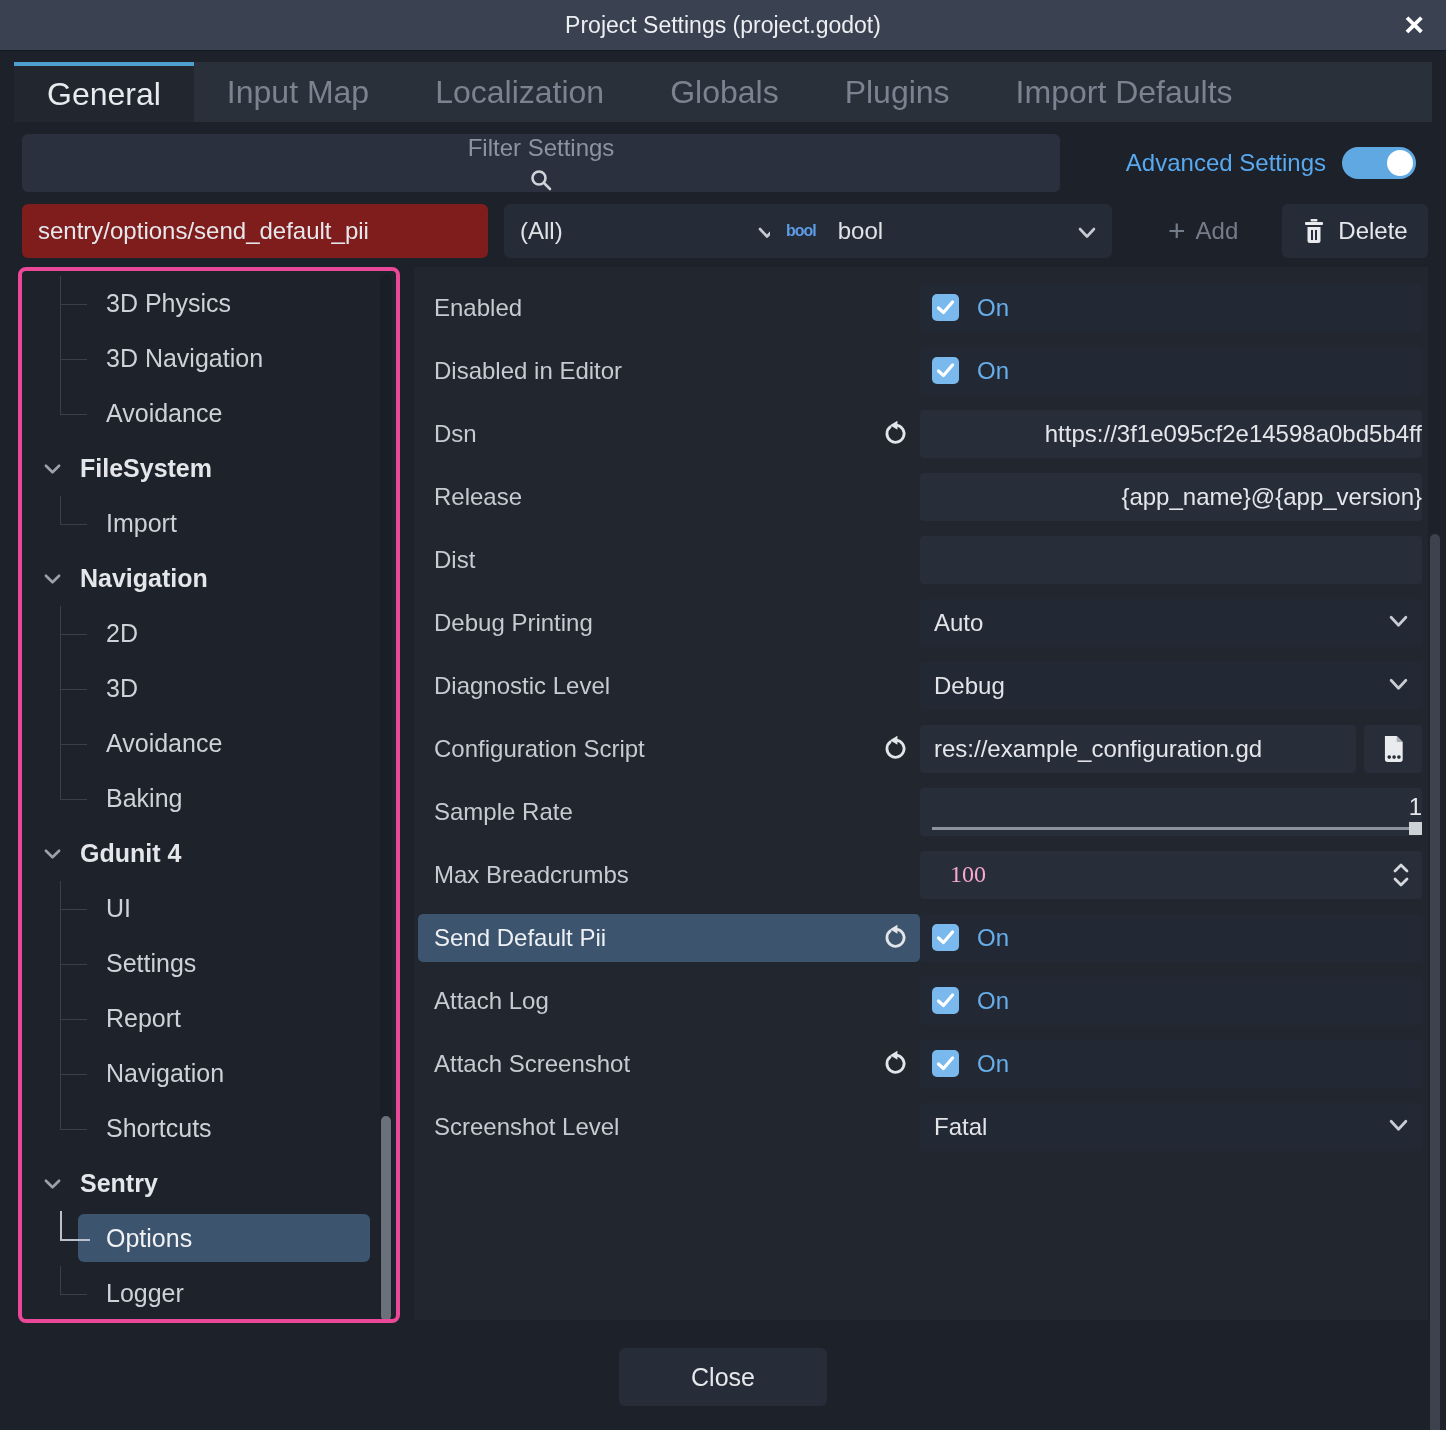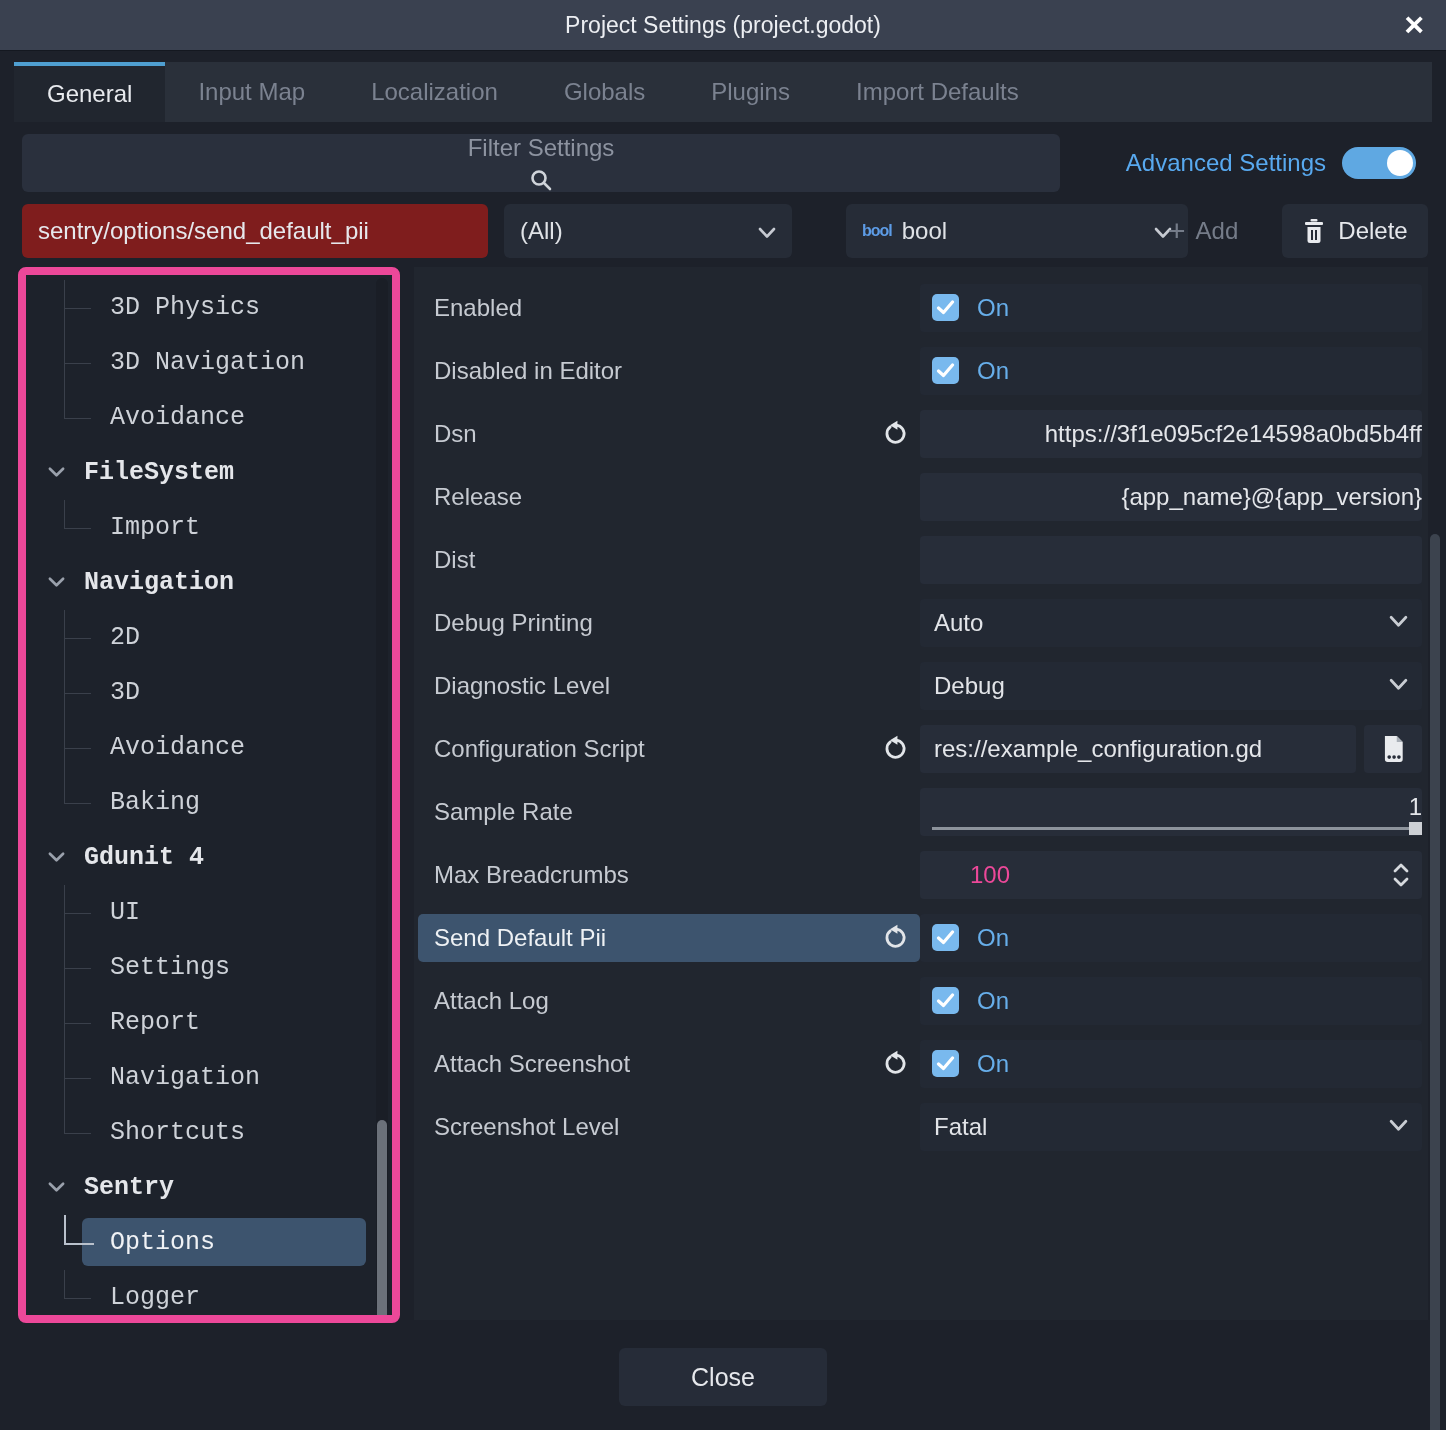--- a/index.html
+++ b/index.html
@@ -8,52 +8,52 @@
 
   
   .titlebar{position:absolute;left:0;top:0;width:1446px;height:50px;background:#3a4150;
     display:flex;align-items:center;justify-content:center;border-bottom:1px solid #141820;}
   .title{font-size:23px;color:#eceef2;}
   .close-x{position:absolute;right:16px;top:2px;font-size:34px;font-weight:bold;color:#ffffff;
     background:none;border:none;cursor:pointer;line-height:44px;padding:0 6px;font-family:inherit;}
 
   
   .tabbar{position:absolute;left:14px;right:14px;top:62px;height:60px;background:#2a303a;display:flex;}
-  .tab{height:60px;display:flex;align-items:center;padding:0 33px;font-size:24px;color:#7b8290;
+  .tab{height:60px;display:flex;align-items:center;padding:0 33px;font-size:32px;color:#7b8290;
     border:none;background:transparent;cursor:pointer;font-family:inherit;box-sizing:border-box;}
   .tab.active{background:#21262f;color:#e8eaee;border-top:4px solid #4f9fd1;padding-top:0;}
 
   
   .filter-input{position:absolute;left:22px;top:134px;width:1038px;height:58px;background:#2a303d;
     border-radius:6px;display:flex;align-items:center;box-sizing:border-box;padding:0 16px;flex-direction:column;}
   .filter-placeholder{color:#8d93a0;font-size:24px;flex:1;}
   .adv-wrap{position:absolute;right:30px;top:134px;height:58px;display:flex;align-items:center;gap:16px;}
   .adv-label{color:#58a9ef;font-size:24px;}
   .toggle{width:74px;height:32px;border-radius:16px;background:#5fa8e2;position:relative;border:none;cursor:pointer;}
   .toggle .knob{position:absolute;right:3px;top:3px;width:26px;height:26px;border-radius:50%;background:#fff;}
 
   
   .prop-input{position:absolute;left:22px;top:204px;width:466px;height:54px;background:#7f1d1d;border-radius:6px;
     display:flex;align-items:center;padding:0 16px;box-sizing:border-box;font-size:24px;color:#e6e8ec;}
   .select{position:absolute;top:204px;height:54px;background:#262c37;border-radius:6px;display:flex;
     align-items:center;padding:0 16px;box-sizing:border-box;font-size:24px;color:#dfe2e6;cursor:pointer;}
   .select .chev{margin-left:auto;}
   .sel-all{left:504px;width:288px;}
-  .sel-type{left:846px;width:342px;gap:10px;}
+  .sel-type{left:770px;width:342px;gap:22px;}
   .bool-glyph{color:#5d9ce6;font-weight:bold;font-size:16px;letter-spacing:-1px;}
   .add-btn{position:absolute;left:1162px;top:204px;height:54px;width:106px;background:none;border:none;
     display:flex;align-items:center;gap:10px;font-size:24px;color:#757c89;cursor:pointer;font-family:inherit;}
   .plus-glyph{font-size:30px;color:#757c89;line-height:30px;}
   .delete-btn{position:absolute;left:1282px;top:204px;height:54px;width:146px;background:#262c37;border:none;
     border-radius:6px;display:flex;align-items:center;justify-content:center;gap:12px;font-size:24px;
     color:#e6e8ec;cursor:pointer;font-family:inherit;}
 
   
   .tree{position:absolute;left:18px;top:267px;width:382px;height:1056px;background:#1d222b;
-    border:8px solid #ec4899;border-radius:8px;box-sizing:border-box;overflow:hidden;font-family:Liberation Mono, monospace;}
+    border:4px solid #ec4899;border-radius:8px;box-sizing:border-box;overflow:hidden;}
   .tree-inner{position:absolute;inset:0;padding-top:5px;}
   .titem{position:relative;height:55px;display:flex;align-items:center;cursor:pointer;}
   .titem .tlabel{position:relative;z-index:2;font-size:25px;color:#ced2d8;}
   .titem.section .tlabel{margin-left:58px;font-weight:bold;color:#e4e6ea;}
   .titem.child .tlabel{margin-left:84px;}
   .schev{position:absolute;left:22px;top:50%;margin-top:-8px;z-index:2;}
   .tconn{position:absolute;left:38px;top:0;bottom:0;width:30px;z-index:1;}
   .tconn::before{content:"";position:absolute;left:0;top:0;bottom:0;border-left:1px solid #3a404b;}
   .tconn::after{content:"";position:absolute;left:0;top:50%;width:27px;border-top:1px solid #3a404b;}
   .titem.lastchild .tconn::before{bottom:50%;}
@@ -86,21 +86,21 @@
   .edit-text{font-size:24px;color:#e4e6ea;margin-left:14px;white-space:nowrap;overflow:hidden;}
   .dd-text{font-size:24px;color:#e2e4e8;margin-left:14px;}
   .dd-chev{margin-left:auto;margin-right:14px;}
   .file-group{flex:1;height:48px;margin-right:6px;display:flex;gap:8px;}
   .file-edit{flex:1;background:#272d39;border-radius:4px;display:flex;align-items:center;overflow:hidden;}
   .file-btn{width:58px;height:48px;background:#272d39;border:none;border-radius:4px;cursor:pointer;
     display:flex;align-items:center;justify-content:center;}
   .slider-num{font-size:24px;color:#e4e6ea;margin-left:34px;margin-bottom:10px;}
   .slider-track{position:absolute;left:12px;right:2px;bottom:6px;height:3px;background:#8d939c;}
   .slider-handle{position:absolute;right:0px;bottom:1px;width:13px;height:13px;background:#cdd0d5;cursor:pointer;}
-  .spin-num{font-size:24px;color:#ec4899;margin-left:50px;}
+  .spin-num{font-size:24px;color:#f9a8d4;margin-left:30px;font-family:Liberation Serif, serif;}
   .spin-btn{margin-left:auto;margin-right:12px;background:none;border:none;cursor:pointer;display:flex;padding:0;}
 
   
   .close-btn{position:absolute;left:619px;top:1348px;width:208px;height:58px;background:#262c38;
     border:none;border-radius:6px;color:#e6e8ec;font-size:25px;cursor:pointer;font-family:inherit;}
 </style>
 </head>
 <body>
 
 <div class="dialog">

